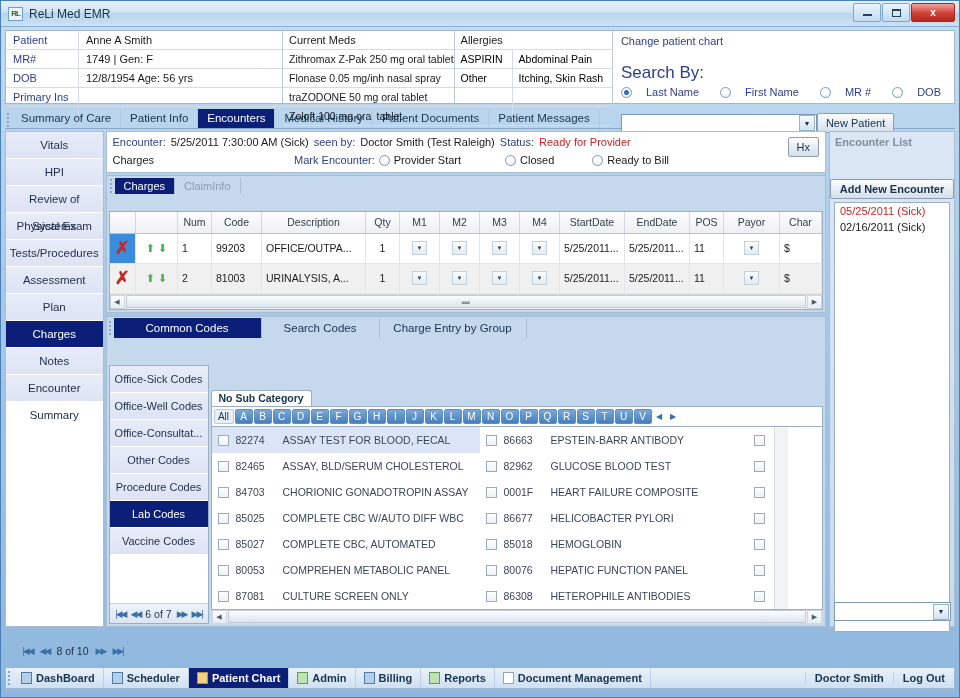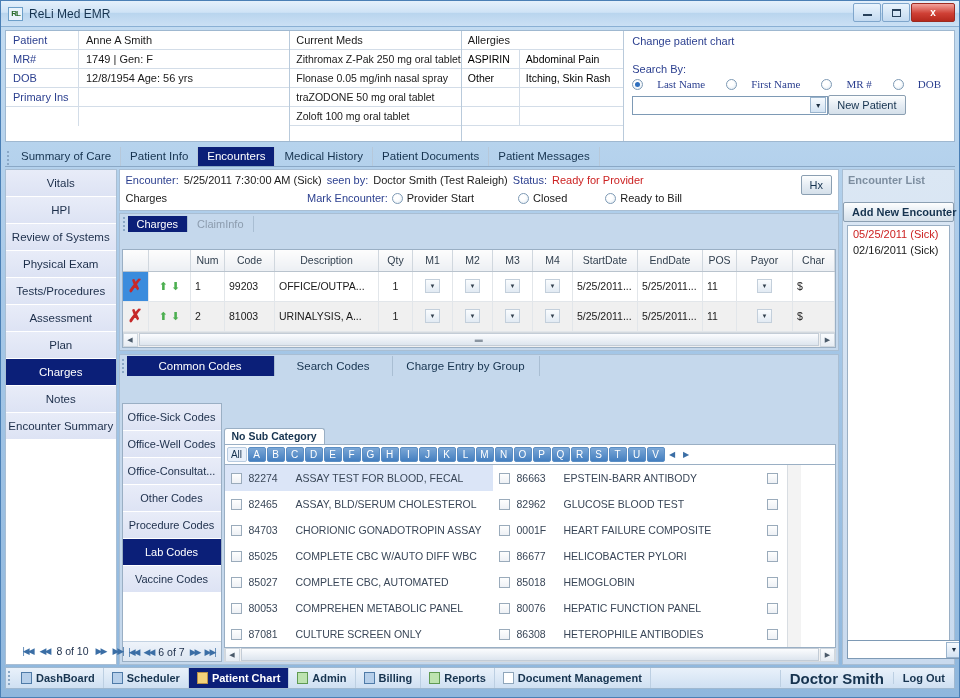--- a/index.html
+++ b/index.html
@@ -57,21 +57,21 @@
   }
   .glyph-min { width: 9px; height: 2px; background: #27405a; margin-top: 5px; }
   .glyph-max { width: 9px; height: 8px; border: 1px solid #27405a; border-top-width: 2px; }
 
   
   .pat-header {
     margin: 3px 4px 0 4px;
     display: flex;
     background: #fff;
     border: 1px solid #9fb8d0;
-    height: 112px;
+    height: 74px;
   }
   .ph-col { border-right: 1px solid #b9cadb; background: #fff; }
   .ph-demog { width: 301px; }
   .ph-meds  { width: 172px; }
   .ph-allerg{ width: 172px; }
   .ph-search{ flex: 1; border-right: none; }
   .ph-row { display: flex; height: 19px; border-bottom: 1px solid #d3dde8; }
   .ph-row:last-child { border-bottom: none; }
   .ph-lbl {
     width: 73px; padding: 3px 0 0 7px;
@@ -80,22 +80,22 @@
     white-space: nowrap;
   }
   .ph-val { flex: 1; padding: 3px 0 0 7px; color: #1a1a1a; font-size: 11px; white-space: nowrap; }
   .ph-hdr { padding: 3px 0 0 6px; font-size: 11px; color: #1a1a1a; height: 19px; border-bottom: 1px solid #d3dde8; }
   .ph-item { padding: 3px 0 0 6px; font-size: 10.5px; color: #1a1a1a; height: 19px; border-bottom: 1px solid #d3dde8; white-space: nowrap; overflow: hidden; }
   .ph-arow { display: flex; height: 19px; border-bottom: 1px solid #d3dde8; }
   .ph-a1 { width: 58px; padding: 3px 0 0 6px; font-size: 10.5px; border-right: 1px solid #d3dde8; }
   .ph-a2 { flex: 1; padding: 3px 0 0 6px; font-size: 10.5px; white-space: nowrap; }
   .ph-search { padding: 4px 6px 0 8px; }
   .srch-title { color: #2b3f8f; font-size: 11px; margin-bottom: 4px; }
-  .srch-by { color: #2b3f8f; font-size: 11px; margin-bottom: 3px; margin-top: 16px; }
-  .radio-row { display: flex; align-items: center; gap: 14px; margin-bottom: 5px; font-family: Liberation Serif, serif; }
+  .srch-by { color: #2b3f8f; font-size: 17px; margin-bottom: 3px; margin-top: 16px; }
+  .radio-row { display: flex; align-items: center; gap: 14px; margin-bottom: 15px; }
   .radio {
     width: 11px; height: 11px; border-radius: 50%;
     border: 1px solid #7e9ab5;
     background: radial-gradient(circle at 40% 35%, #ffffff 35%, #dde8f1 100%);
     display: inline-block; position: relative; flex: none;
   }
   .radio.on::after {
     content: ""; position: absolute; left: 2px; top: 2px;
     width: 5px; height: 5px; border-radius: 50%; background: #2f6fbe;
   }
@@ -245,21 +245,21 @@
   .code-row { display: flex; align-items: center; height: 26px; padding-left: 6px; gap: 7px; }
   .code-row.sel { background: #dbe5f7; }
   .cbx { width: 11px; height: 11px; border: 1px solid #9aabbb; background: linear-gradient(to bottom,#fefefe,#eef1f5); flex: none; }
   .code-num { width: 40px; font-size: 10.5px; color: #3a4758; }
   .code-desc { font-size: 10.5px; color: #3a4758; white-space: nowrap; }
   .codes-vscroll { width: 14px; background: #f3f3f3; border-left: 1px solid #d8dde2; }
   .codes-hscroll { height: 14px; background: #f0f0f0; border: 1px solid #d4d9de; border-top: none; display: flex; align-items: center; }
 
   
   .enc-list-title { font-size: 11px; color: #7d8ea0; font-weight: bold; padding: 4px 0 16px 5px; }
-  .add-enc-btn { display: block; width: 111px; margin: 0 auto 3px auto; text-align: center; font-weight: bold; }
+  .add-enc-btn { display: block; width: 124px; margin: 15px auto 3px auto; text-align: center; font-weight: bold; }
   .enc-list-box { background: #fff; border: 1px solid #9aafc4; margin: 0 4px; height: 430px; }
   .enc-item { font-size: 11px; padding: 2px 0 2px 5px; color: #1a1a1a; }
   .enc-item.cur { color: #cc2222; }
   .right-combo {
     position: absolute; left: 4px; bottom: 5px; width: 117px; height: 19px;
     border: 1px solid #7e9ab5; background: #fff;
     display: flex; align-items: center; justify-content: flex-end; padding-right: 1px;
   }
 
   
@@ -270,21 +270,21 @@
     border: 1px solid #9fb8d0;
   }
   .bb-item { display: flex; align-items: center; gap: 4px; padding: 2px 8px; font-size: 11px; color: #16334f; font-weight: bold; border-right: 1px solid #bccfe2; height: 20px; white-space: nowrap; }
   .bb-item.active { background: #0b1f78; color: #fff; }
   .bb-ico { width: 11px; height: 12px; border: 1px solid #5a7fa5; background: #f5f9fd; display: inline-block; flex: none; }
   .bb-ico.y { background: #f3d27a; border-color: #b8914a; }
   .bb-ico.g { background: #bde3b0; border-color: #5f9a52; }
   .bb-ico.b { background: #b6cfea; border-color: #4f7ba8; }
   .bb-ico.w { background: #ffffff; border-color: #8fa6bb; }
   .bb-right { margin-left: auto; display: flex; align-items: center; }
-  .bb-user { font-size: 15px; font-weight: bold; color: #16334f; padding: 0 9px; border-left: 1px solid #bccfe2; }
+  .bb-user { font-size: 11px; font-weight: bold; color: #16334f; padding: 0 9px; border-left: 1px solid #bccfe2; }
   .bb-logout { font-size: 11px; font-weight: bold; color: #16334f; padding: 0 9px; border-left: 1px solid #bccfe2; }
 </style>
 </head>
 <body>
 
 <div class="window">
 
   <div class="titlebar">
     <div class="app-logo">RL</div>
     <div class="title-text">ReLi Med EMR</div>

